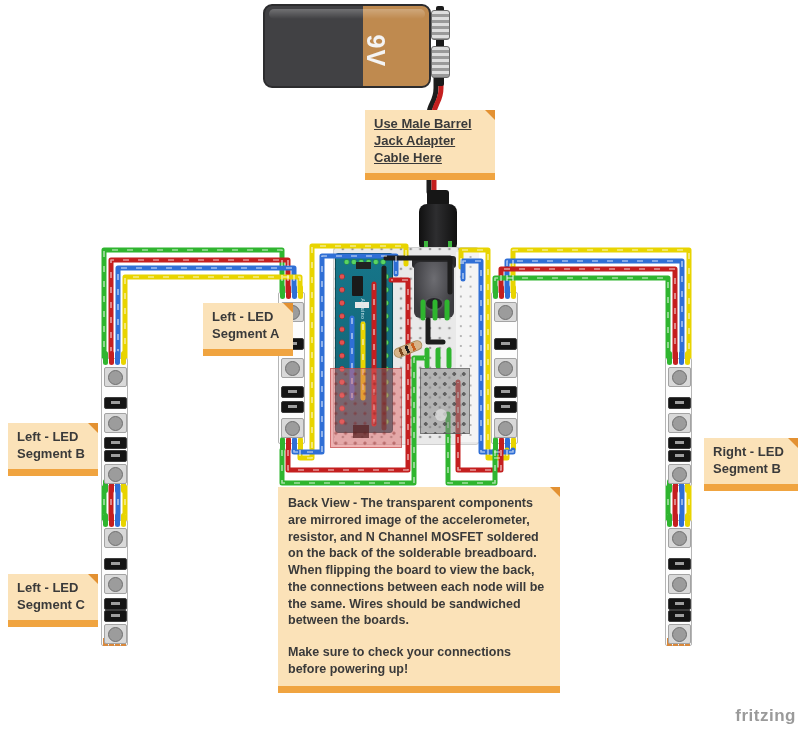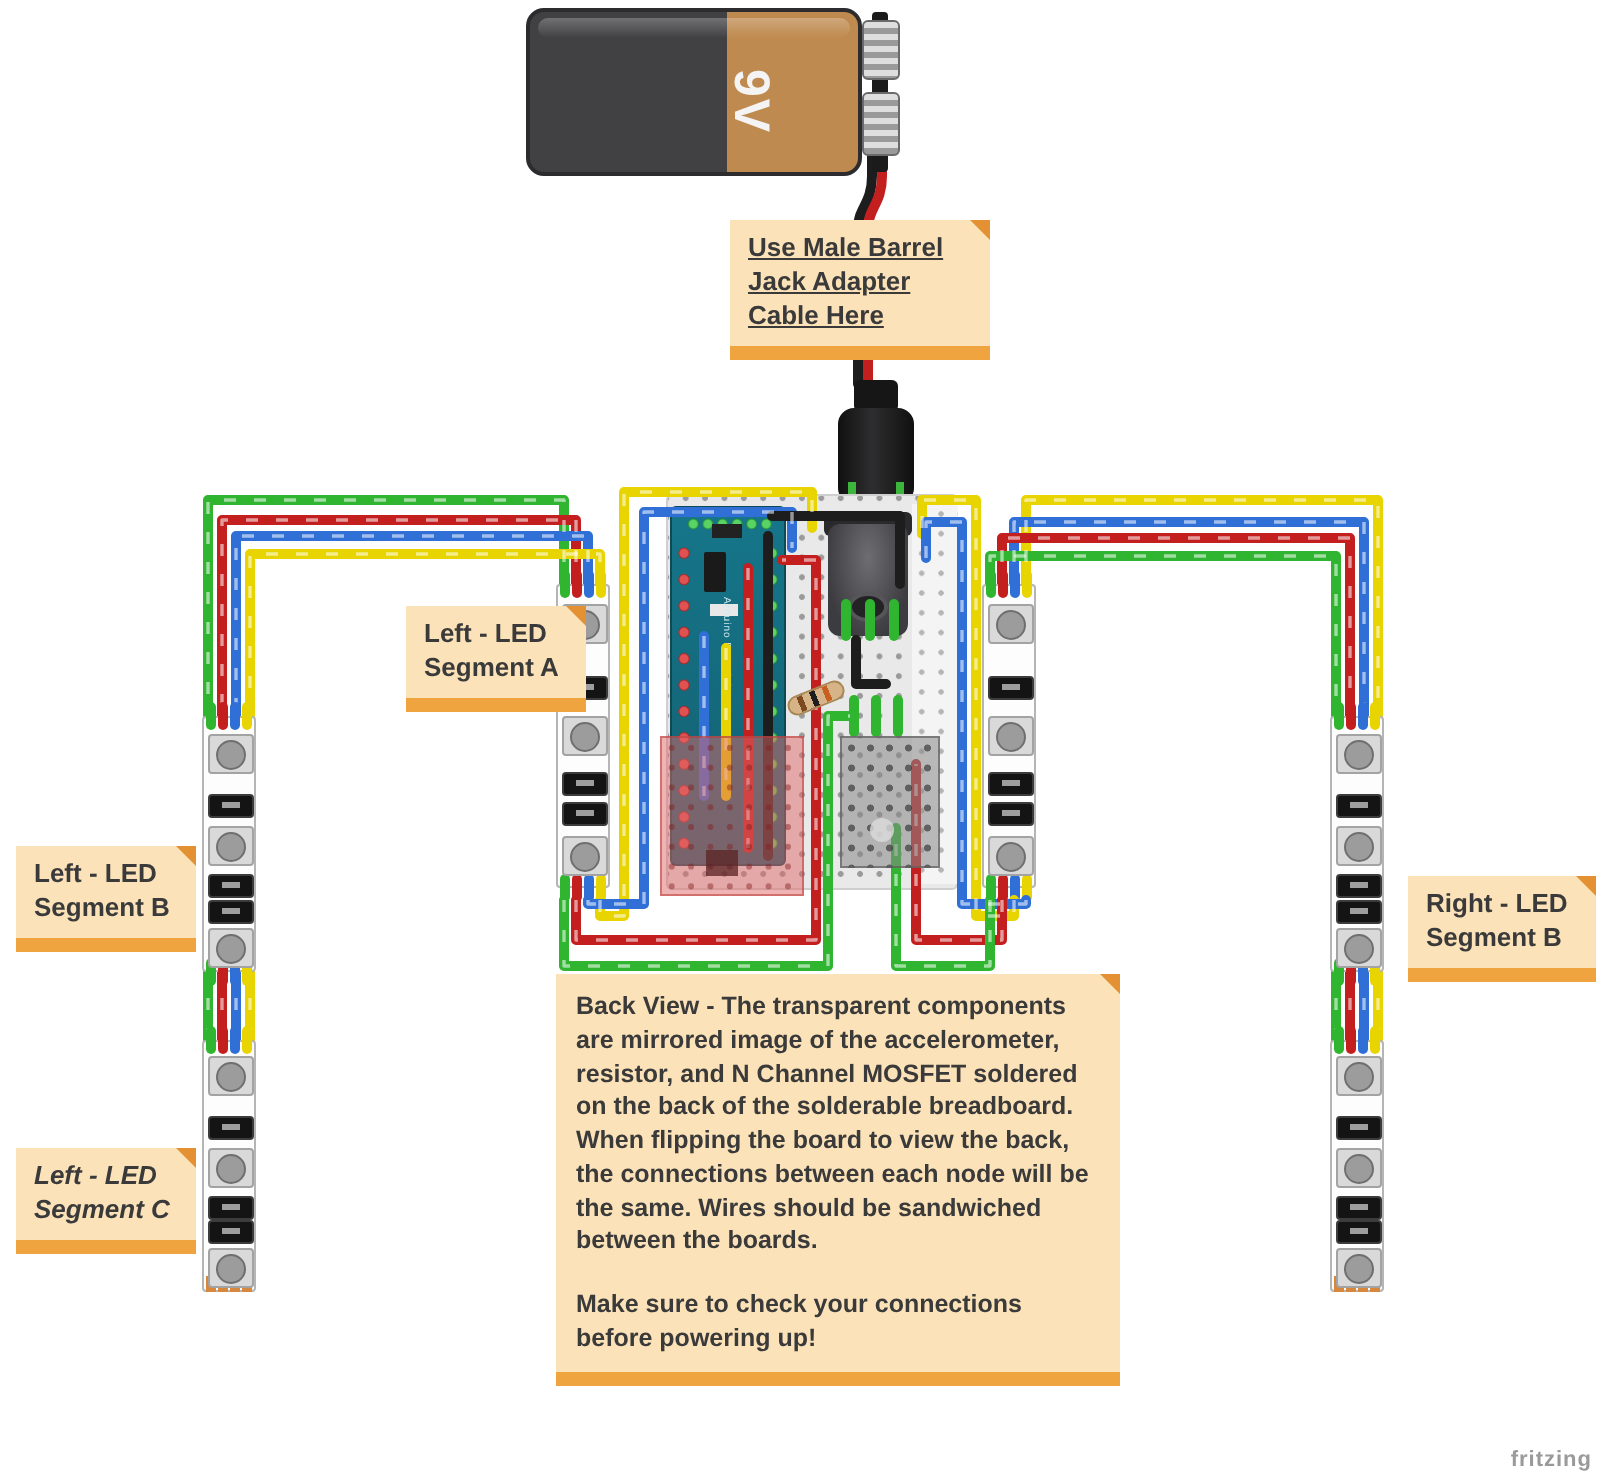--- a/index.html
+++ b/index.html
@@ -93,25 +93,25 @@
   .note{position:absolute;background:#fbe2b8;border-bottom:7px solid #f0a440;padding:6px 9px;z-index:5;
         font-size:13px;line-height:1.3;color:#3a3a3a;font-weight:600;box-sizing:content-box;}
   .note::after{content:'';position:absolute;top:0;right:0;border-top:10px solid #e39132;border-left:10px solid transparent;}
   .note p{margin:0;}
   .note p + p{margin-top:15px;}
   .note-barrel{left:365px;top:110px;width:112px;text-decoration:underline;}
   .note-left-a{left:183px;top:303px;width:72px;margin-left:20px;}
   .note-right-a{left:530px;top:303px;width:76px;}
   .note-left-b{left:8px;top:423px;width:72px;}
   .note-right-b{left:704px;top:438px;width:76px;}
-  .note-left-c{left:8px;top:574px;width:72px;font-style:italic;}
+  .note-left-c{left:8px;top:574px;width:72px;}
   .note-right-c{left:704px;top:574px;width:76px;}
   .note-back{left:278px;top:487px;width:262px;font-size:12.5px;line-height:1.34;padding:8px 10px;}
 
-  .watermark{position:absolute;right:4px;bottom:0;z-index:5;font-size:11px;font-weight:bold;color:#9a9a9a;letter-spacing:.5px;}
+  .watermark{position:absolute;right:4px;bottom:10px;z-index:5;font-size:17px;font-weight:bold;color:#9a9a9a;letter-spacing:.5px;}
 </style>
 </head>
 <body>
 
 <div class="canvas">
 
   <svg id="wires-under" class="layer" width="800" height="736">
 
     <path class="w ck" d="M436,72 V88 C436,102 429,104 429,114"></path>
     <path class="w cr" d="M441,72 V88 C441,102 434,104 434,114"></path>

